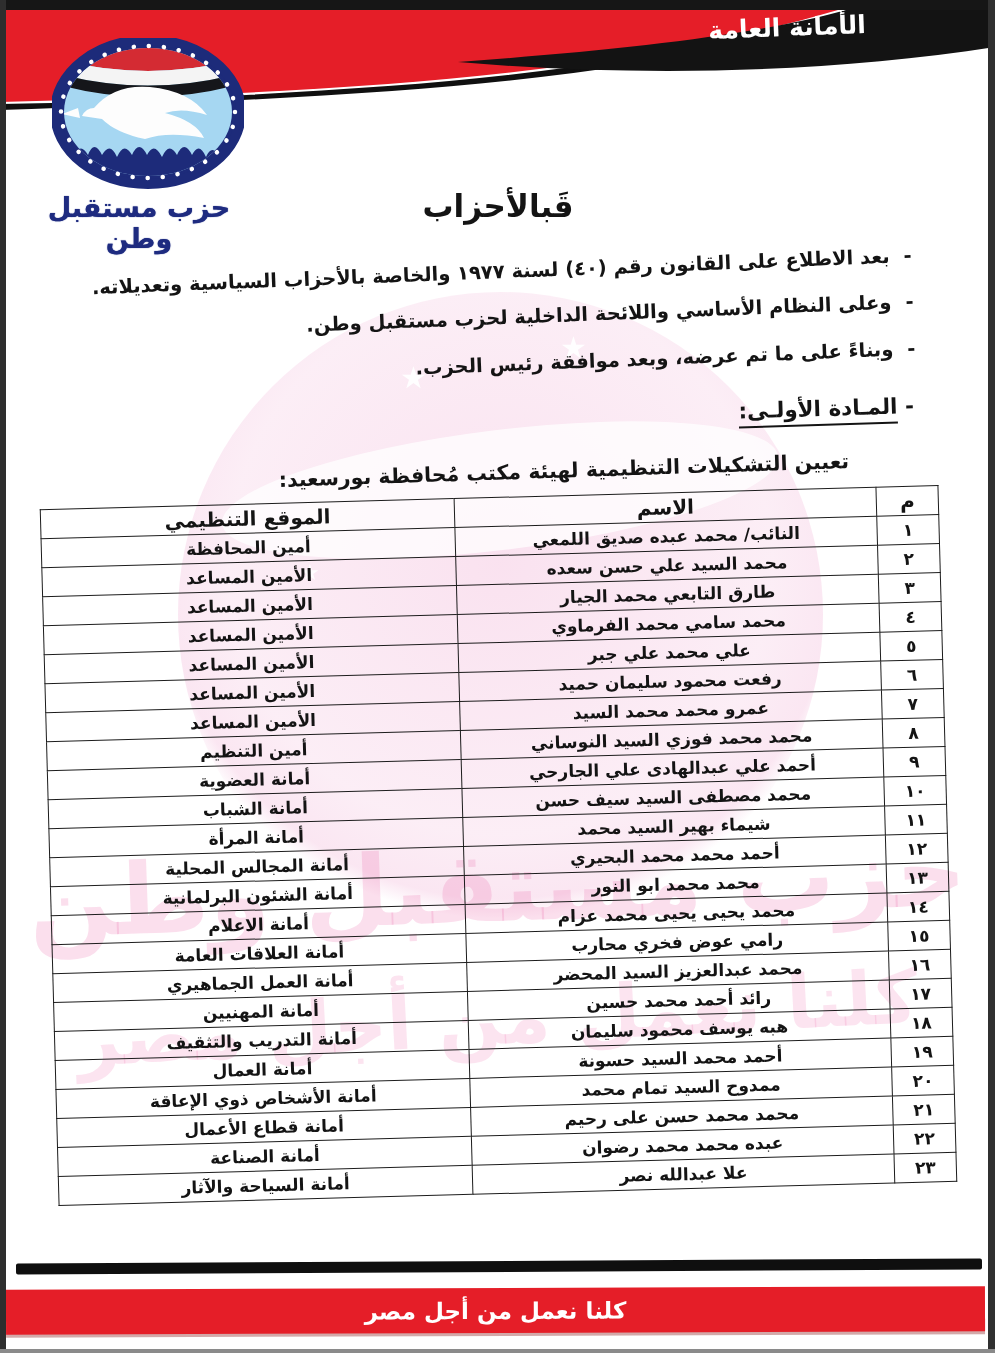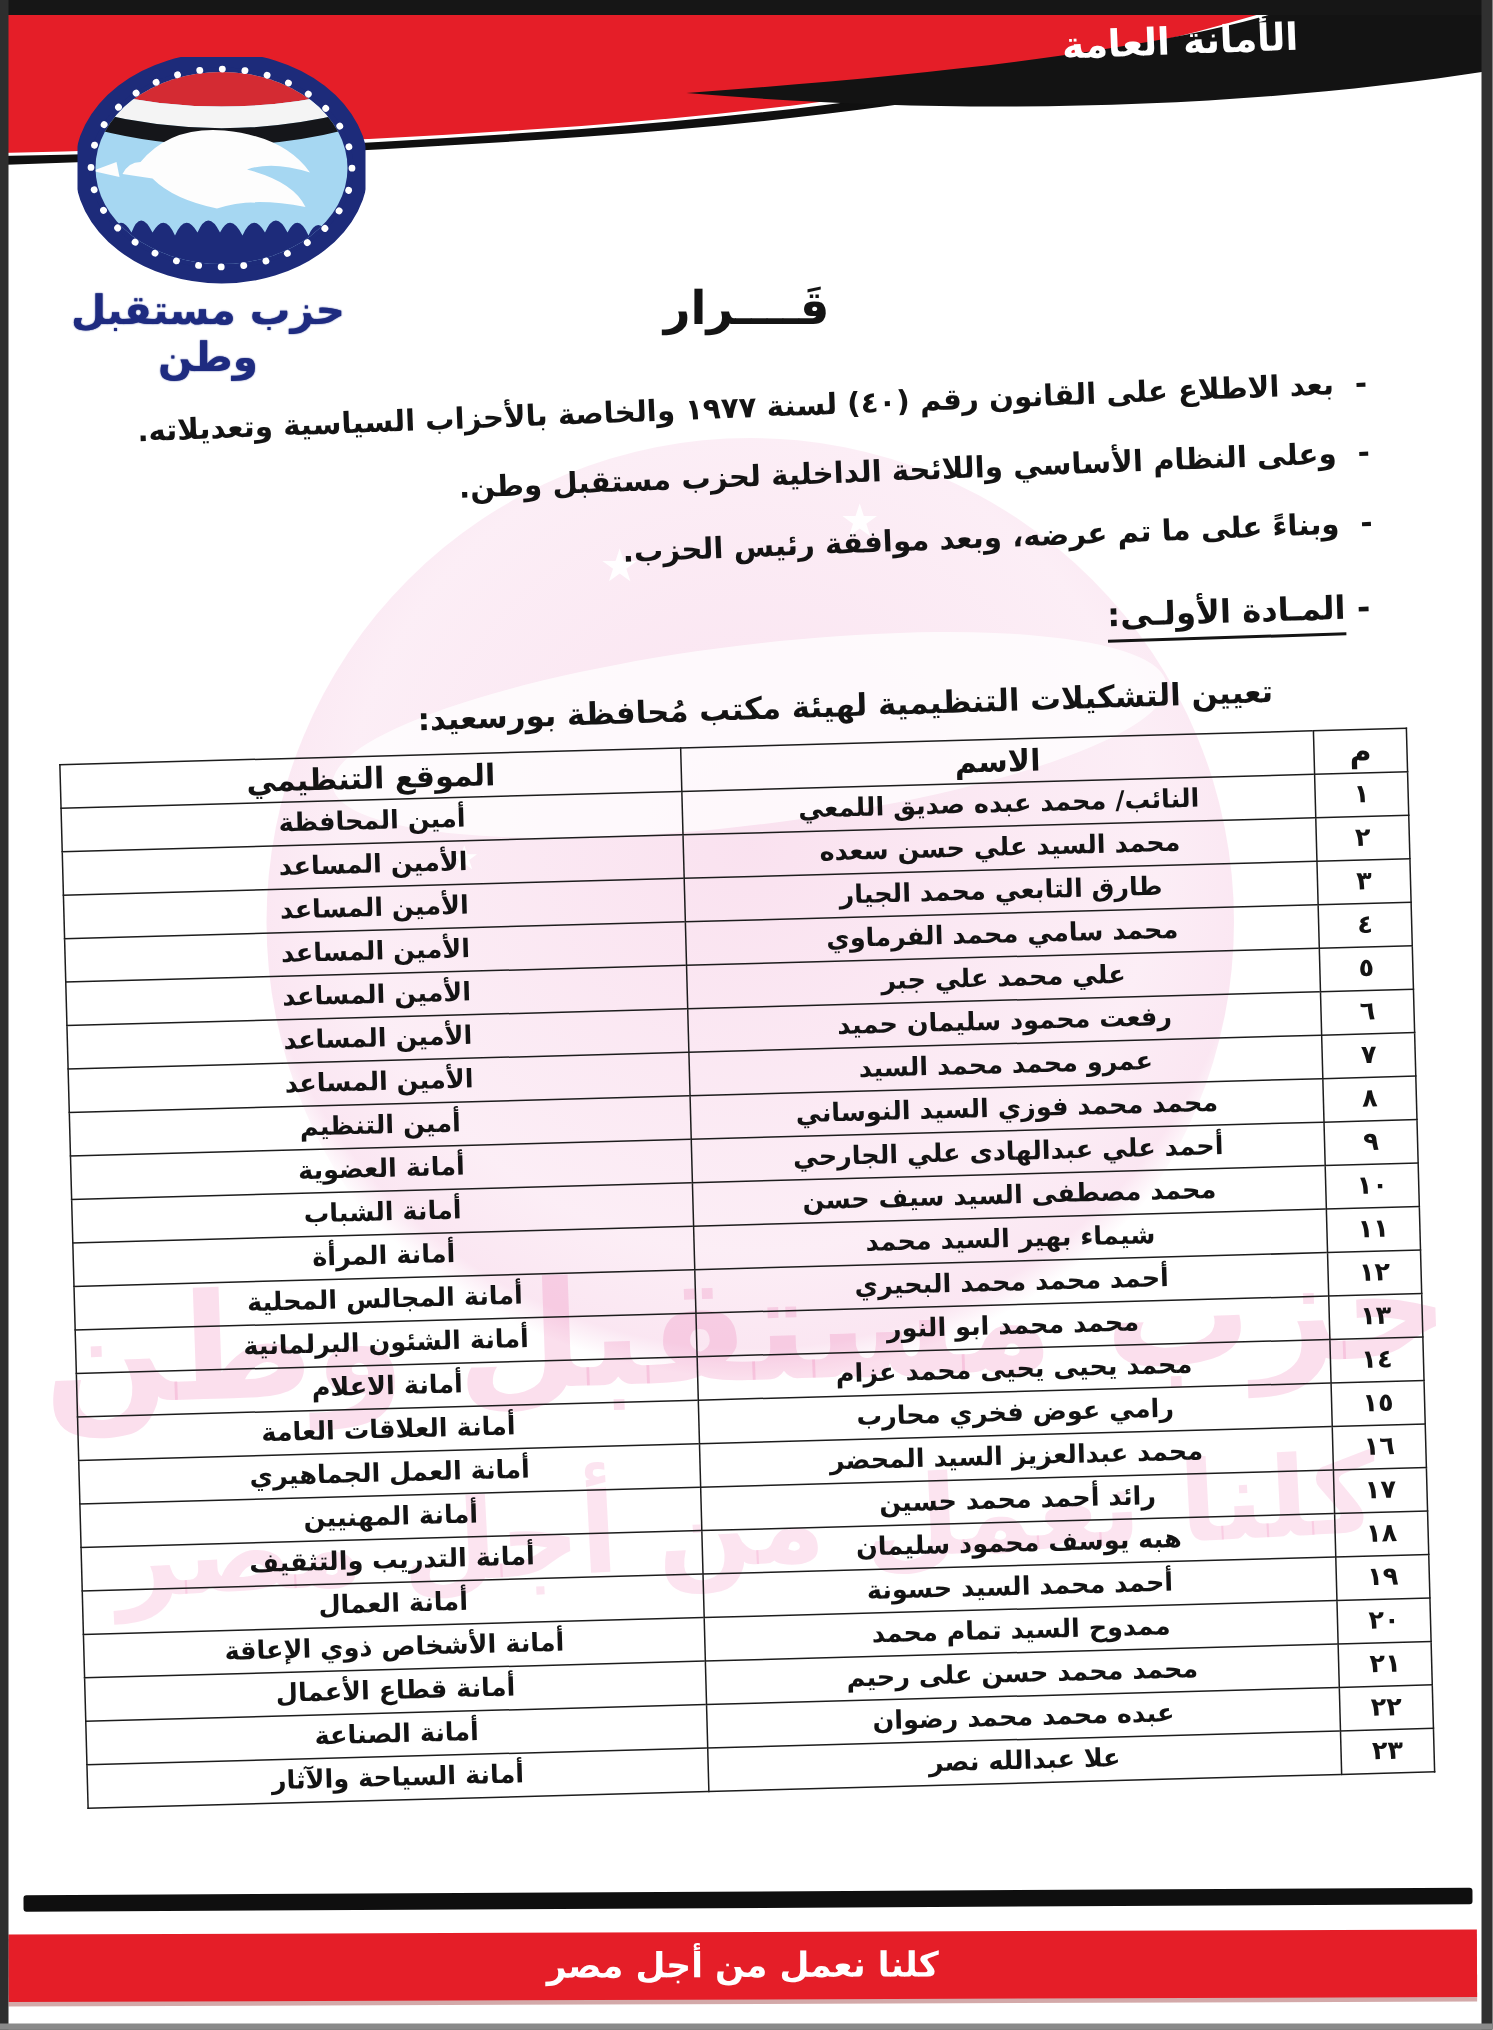--- a/index.html
+++ b/index.html
@@ -136,21 +136,21 @@
         <path d="M30,78 Q34,70 42,70 Q62,46 98,49 Q138,53 155,77 Q130,69 113,75 Q144,83 152,100 Q116,93 93,101 Q64,95 50,81 Z" fill="#fdfdfd"></path>
         <path d="M26,70 L10,76 L28,80 Z" fill="#fdfdfd"></path>
         <path d="M10,152 V120 Q16,105 22,119 Q28,103 36,117 Q42,101 50,117 Q58,103 65,119 Q72,103 80,117 Q87,101 95,117 Q102,103 110,119 Q117,103 125,117 Q132,101 140,117 Q147,103 154,119 Q160,105 168,119 Q174,105 182,119 V152 Z" fill="#1d2b7a"></path>
       </g>
       <ellipse cx="96" cy="74" rx="93" ry="72" fill="none" stroke="#1d2b7a" stroke-width="10"></ellipse>
       <ellipse cx="96" cy="74" rx="87" ry="66" fill="none" stroke="#ffffff" stroke-width="4.5" stroke-dasharray="0.1 15" stroke-linecap="round"></ellipse>
     </svg>
   </div>
   <div class="party-caption">حزب مستقبل وطن</div>
 
-  <div class="decision-title">قَــــرار</div>
+  <div class="decision-title">قَبالأحزاب</div>
 
   <div class="clauses">
     <div class="clause">
       <span class="dash">-</span>
       <span>بعد الاطلاع على القانون رقم (٤٠) لسنة ١٩٧٧ والخاصة بالأحزاب السياسية وتعديلاته.</span>
     </div>
     <div class="clause">
       <span class="dash">-</span>
       <span>وعلى النظام الأساسي واللائحة الداخلية لحزب مستقبل وطن.</span>
     </div>

